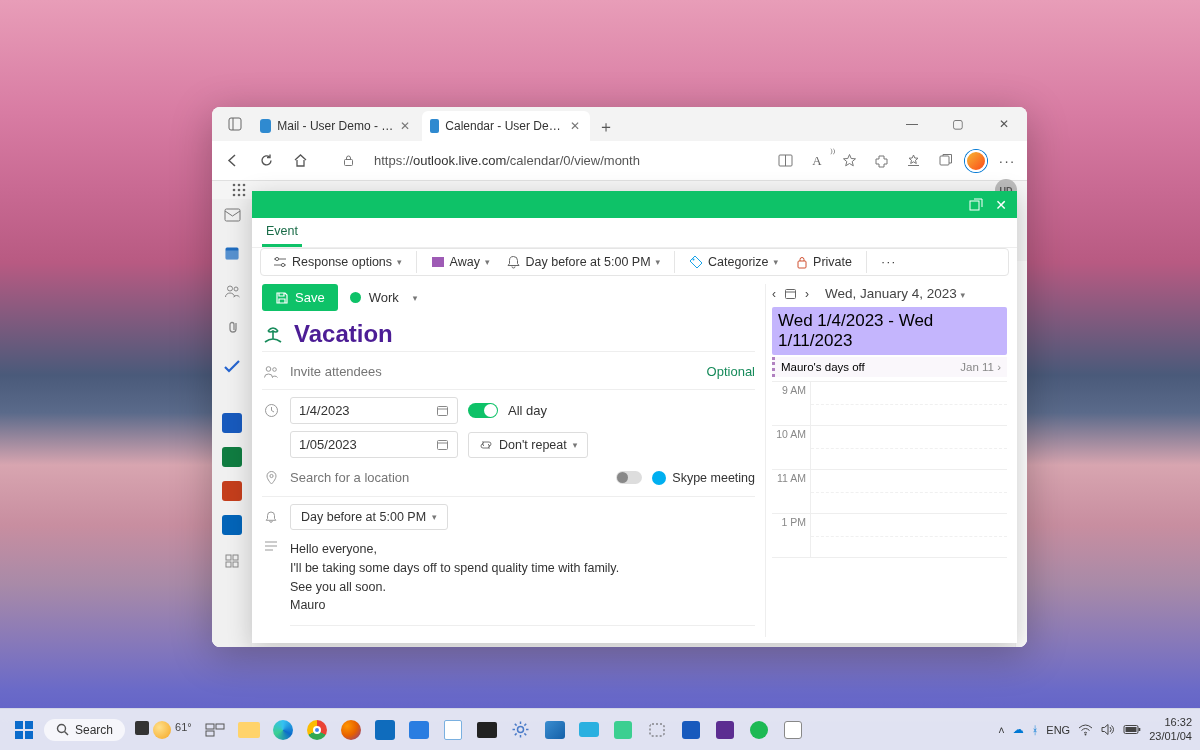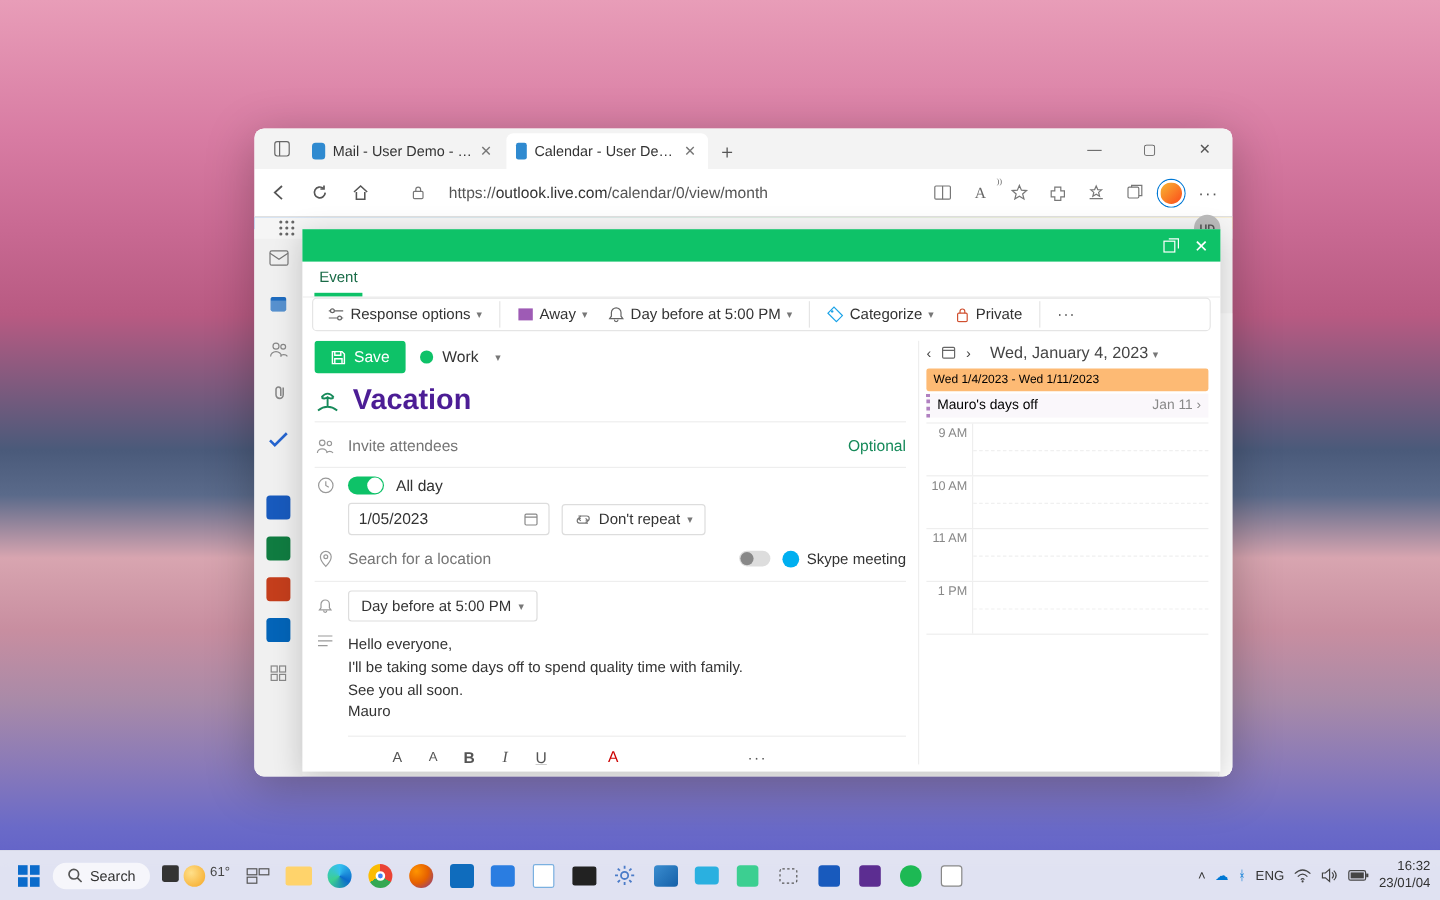--- a/index.html
+++ b/index.html
@@ -90,21 +90,21 @@
 .skype .sicon { width: 14px; height: 14px; border-radius: 50%; background: #00aff0; display: inline-block; }
 .reminderbtn { border: 1px solid #ddd; border-radius: 3px; padding: 5px 10px; font-size: 12.5px; display: flex; align-items: center; gap: 6px; width: fit-content; margin-left: 28px; }
 .desc { margin-left: 28px; font-size: 12.5px; line-height: 1.5; padding: 3px 0; white-space: pre-line; }
 
 .fmt-toolbar { margin-left: 28px; display: flex; align-items: center; gap: 8px; padding-top: 6px; border-top: 1px solid #eee; }
 .fmt-toolbar .fbtn { width: 22px; height: 22px; display: flex; align-items: center; justify-content: center; color: #555; font-size: 13px; }
 
 .cal-col { width: 242px; border-left: 1px solid #eee; padding-left: 6px; display: flex; flex-direction: column; font-size: 12px; }
 .cal-nav { display: flex; align-items: center; gap: 8px; padding: 2px 0 6px; color: #444; }
 .cal-nav .cd { font-size: 13.5px; }
-.allday-ev { background: #fdba74; color: #000; font-size: 10px; padding: 4px 6px; border-radius: 2px; font-weight: 500; }
+.allday-ev { background: #c4b5fd; color: #000; font-size: 17px; padding: 4px 6px; border-radius: 2px; font-weight: 500; }
 .dayev { display: flex; justify-content: space-between; padding: 4px 6px; border-left: 3px dotted #b080c0; background: #faf7fb; margin-top: 2px; font-size: 11.5px; }
 .dayev .jr { color: #888; }
 .timegrid { flex: 1; border-top: 1px solid #eee; margin-top: 4px; }
 .timerow { height: 44px; border-bottom: 1px solid #eee; display: flex; }
 .timerow .tl { width: 38px; text-align: right; padding-right: 4px; font-size: 10.5px; color: #888; padding-top: 2px; }
 .timerow .tc { flex: 1; border-left: 1px solid #eee; position: relative; }
 .timerow .tc::after { content:''; position:absolute; left:0; right:0; top:50%; border-top:1px dashed #f0f0f0; }
 
 
 .rightpeek { position: absolute; right: 0; top: 80px; bottom: 0; width: 12px; background: #fcfcfc; border-left: 1px solid #eee; }
@@ -383,20 +383,27 @@
             <span class="optional">Optional</span>
           </div>
 
           <div class="frow">
             <span class="ficon">
                 <svg width="15" height="15" viewBox="0 0 15 15">
                   <circle cx="7.5" cy="7.5" r="6" fill="none" stroke="#999"></circle>
                   <path d="M7.5 4 V7.5 L10 9" fill="none" stroke="#999"></path>
                 </svg>
               </span>
+            <div class="dateinput">
+              <span>1/4/2023</span>
+              <svg width="13" height="13" viewBox="0 0 13 13">
+                  <rect x="1.5" y="2.5" width="10" height="9" rx="1" fill="none" stroke="#888"></rect>
+                  <line x1="1.5" y1="5" x2="11.5" y2="5" stroke="#888"></line>
+                </svg>
+            </div>
             <div class="toggle"></div>
             <span>All day</span>
           </div>
 
           <div class="frow">
             <div class="dateinput small">
               <span>1/05/2023</span>
               <svg width="13" height="13" viewBox="0 0 13 13">
                   <rect x="1.5" y="2.5" width="10" height="9" rx="1" fill="none" stroke="#888"></rect>
                   <line x1="1.5" y1="5" x2="11.5" y2="5" stroke="#888"></line>

